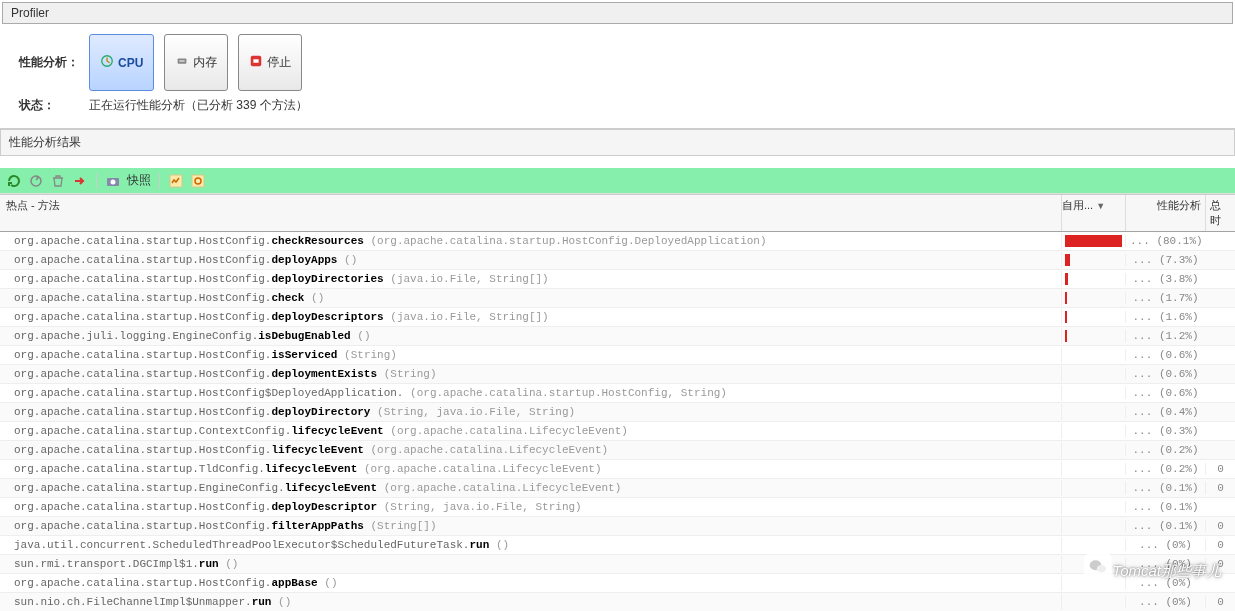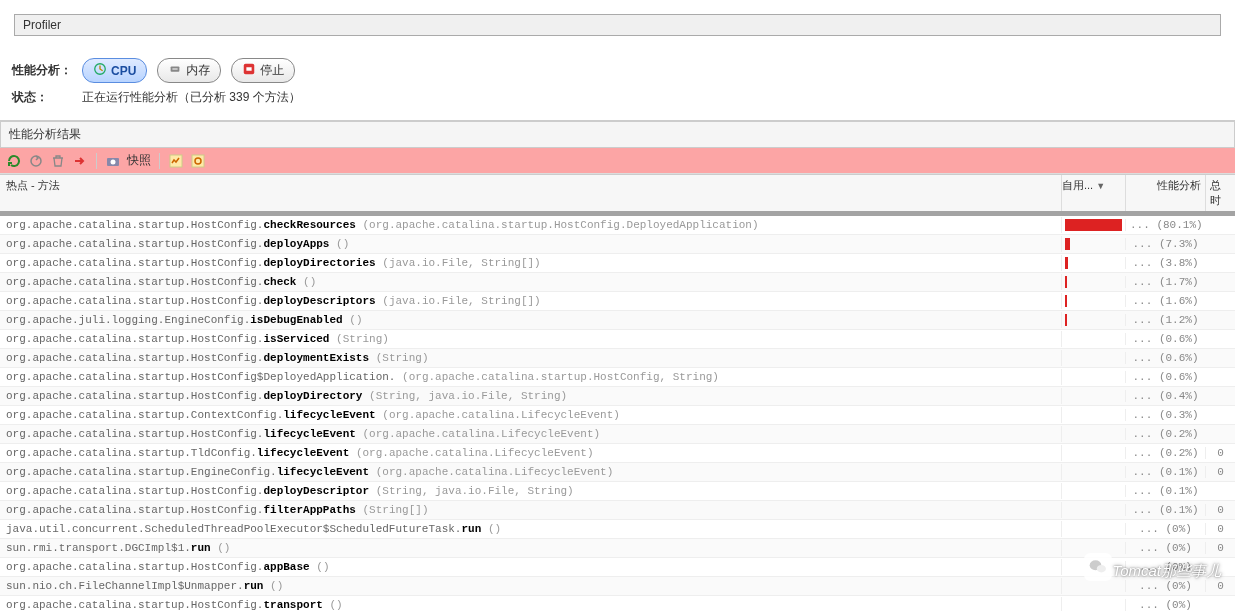--- a/index.html
+++ b/index.html
@@ -13,69 +13,70 @@
     width: 1235px;
     height: 611px;
     position: relative;
   }
   .titlebar {
     border: 1px solid #aaa;
     padding: 3px 8px;
     font-size: 12px;
     color: #333;
     background: #f0f0f0;
-    margin: 14px;
+    margin: 2px;
   }
   .controls {
     padding: 8px 12px;
     border-bottom: 1px solid #ccc;
     background: #fff;
   }
-  .row { display: flex; align-items: center; gap: 10px; margin-bottom: 6px; }
+  .row { display: flex; align-items: center; gap: 10px; margin-bottom: 6px; margin-left: 7px; }
   .label { font-weight: bold; min-width: 60px; }
   .btn {
     display: inline-flex;
     align-items: center;
     gap: 4px;
-    padding: 3px 10px;
+    padding: 19px 10px;
     border: 1px solid #888;
-    border-radius: 12px;
+    border-radius: 3px;
     background: linear-gradient(#fff,#e8e8e8);
     font-size: 12px;
     cursor: pointer;
   }
   .btn.primary { background: linear-gradient(#dfeaff,#b8d4ff); border-color: #5a8de0; color: #1a4da0; font-weight: bold; }
   .icon-svg { width: 14px; height: 14px; display: inline-block; }
   .section-title {
     padding: 4px 8px;
     border: 1px solid #ccc;
     background: #f5f5f5;
     font-size: 12px;
   }
   .toolbar {
     display: flex;
     align-items: center;
     gap: 6px;
     padding: 4px 6px;
     border-bottom: 1px solid #ddd;
-    background: #fca5a5;
+    background: #86efac;
+    margin-top: 12px;
   }
   .tool-icon {
     width: 16px;
     height: 16px;
     display: flex;
     align-items: center;
     justify-content: center;
     cursor: pointer;
   }
   .divider { width: 1px; height: 16px; background: #ccc; margin: 0 2px; }
   .table-head {
     display: flex;
     border-top: 1px solid #ccc;
-    border-bottom: 5px solid #a3a3a3;
+    border-bottom: 1px solid #a3a3a3;
     background: #f7f7f7;
     font-size: 11px;
   }
   .col-method { flex: 1; padding: 3px 6px; }
   .col-self { width: 64px; padding: 3px 0; border-left: 1px solid #ddd; white-space: nowrap; }
   .col-time { width: 80px; padding: 3px 4px; border-left: 1px solid #ddd; text-align: right; }
   .col-total { width: 30px; padding: 3px 4px; border-left: 1px solid #ddd; }
   .sort-arrow { color: #666; font-size: 9px; }
   .rows { }
   .trow {
@@ -87,21 +88,21 @@
     height: 19px;
   }
   .trow:nth-child(even) { background: #fafafa; }
   .m-pkg { color: #666; }
   .m-name { font-weight: bold; color: #000; }
   .m-params { color: #999; }
   .bar-cell { width: 64px; border-left: 1px solid #eee; padding: 2px 3px; display: flex; align-items: center; }
   .bar { height: 12px; background: #d22; }
   .time-cell { width: 80px; border-left: 1px solid #eee; padding: 0 4px; text-align: center; color: #888; white-space: nowrap; }
   .total-cell { width: 30px; border-left: 1px solid #eee; text-align: center; color: #888; }
-  .method-cell { flex: 1; padding: 2px 6px; overflow: hidden; white-space: nowrap; }
+  .method-cell { flex: 1; padding: 2px 14px; overflow: hidden; white-space: nowrap; }
   .watermark {
     position: absolute;
     right: 14px;
     bottom: 30px;
     display: flex;
     align-items: flex-end;
     color: #fff;
     font-size: 15px;
     font-style: italic;
     text-shadow: 0 0 4px rgba(0,0,0,.45), 0 0 2px rgba(0,0,0,.45);

